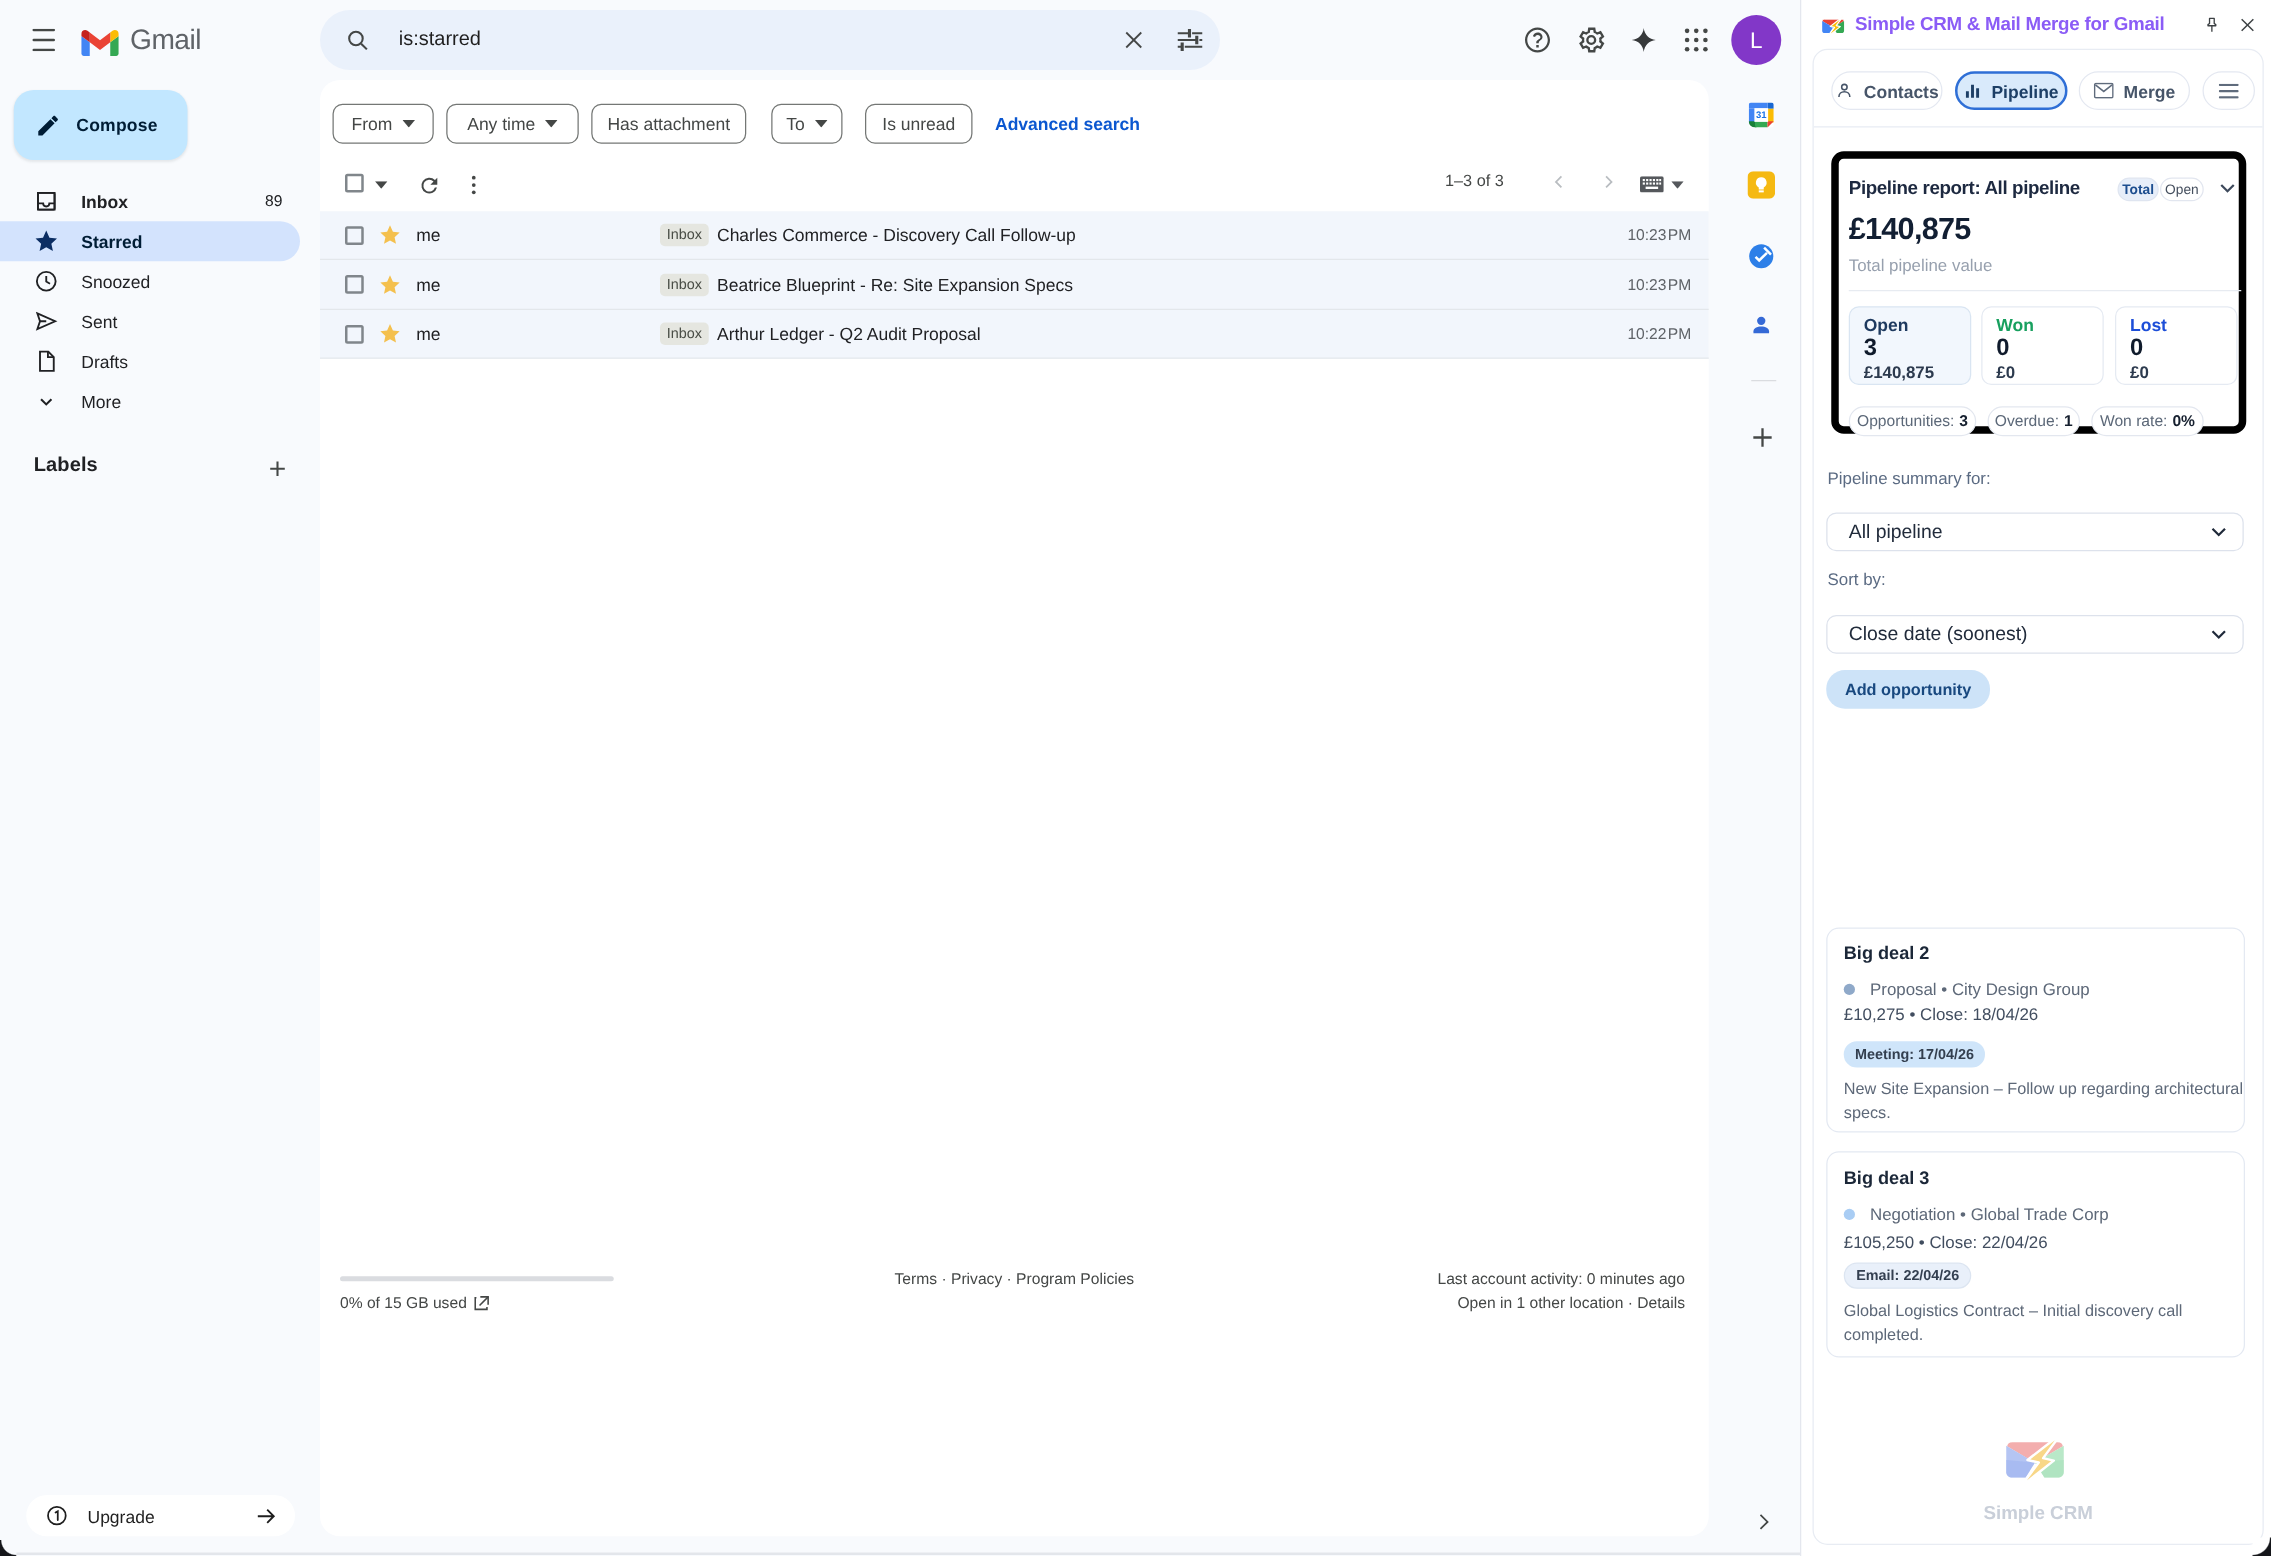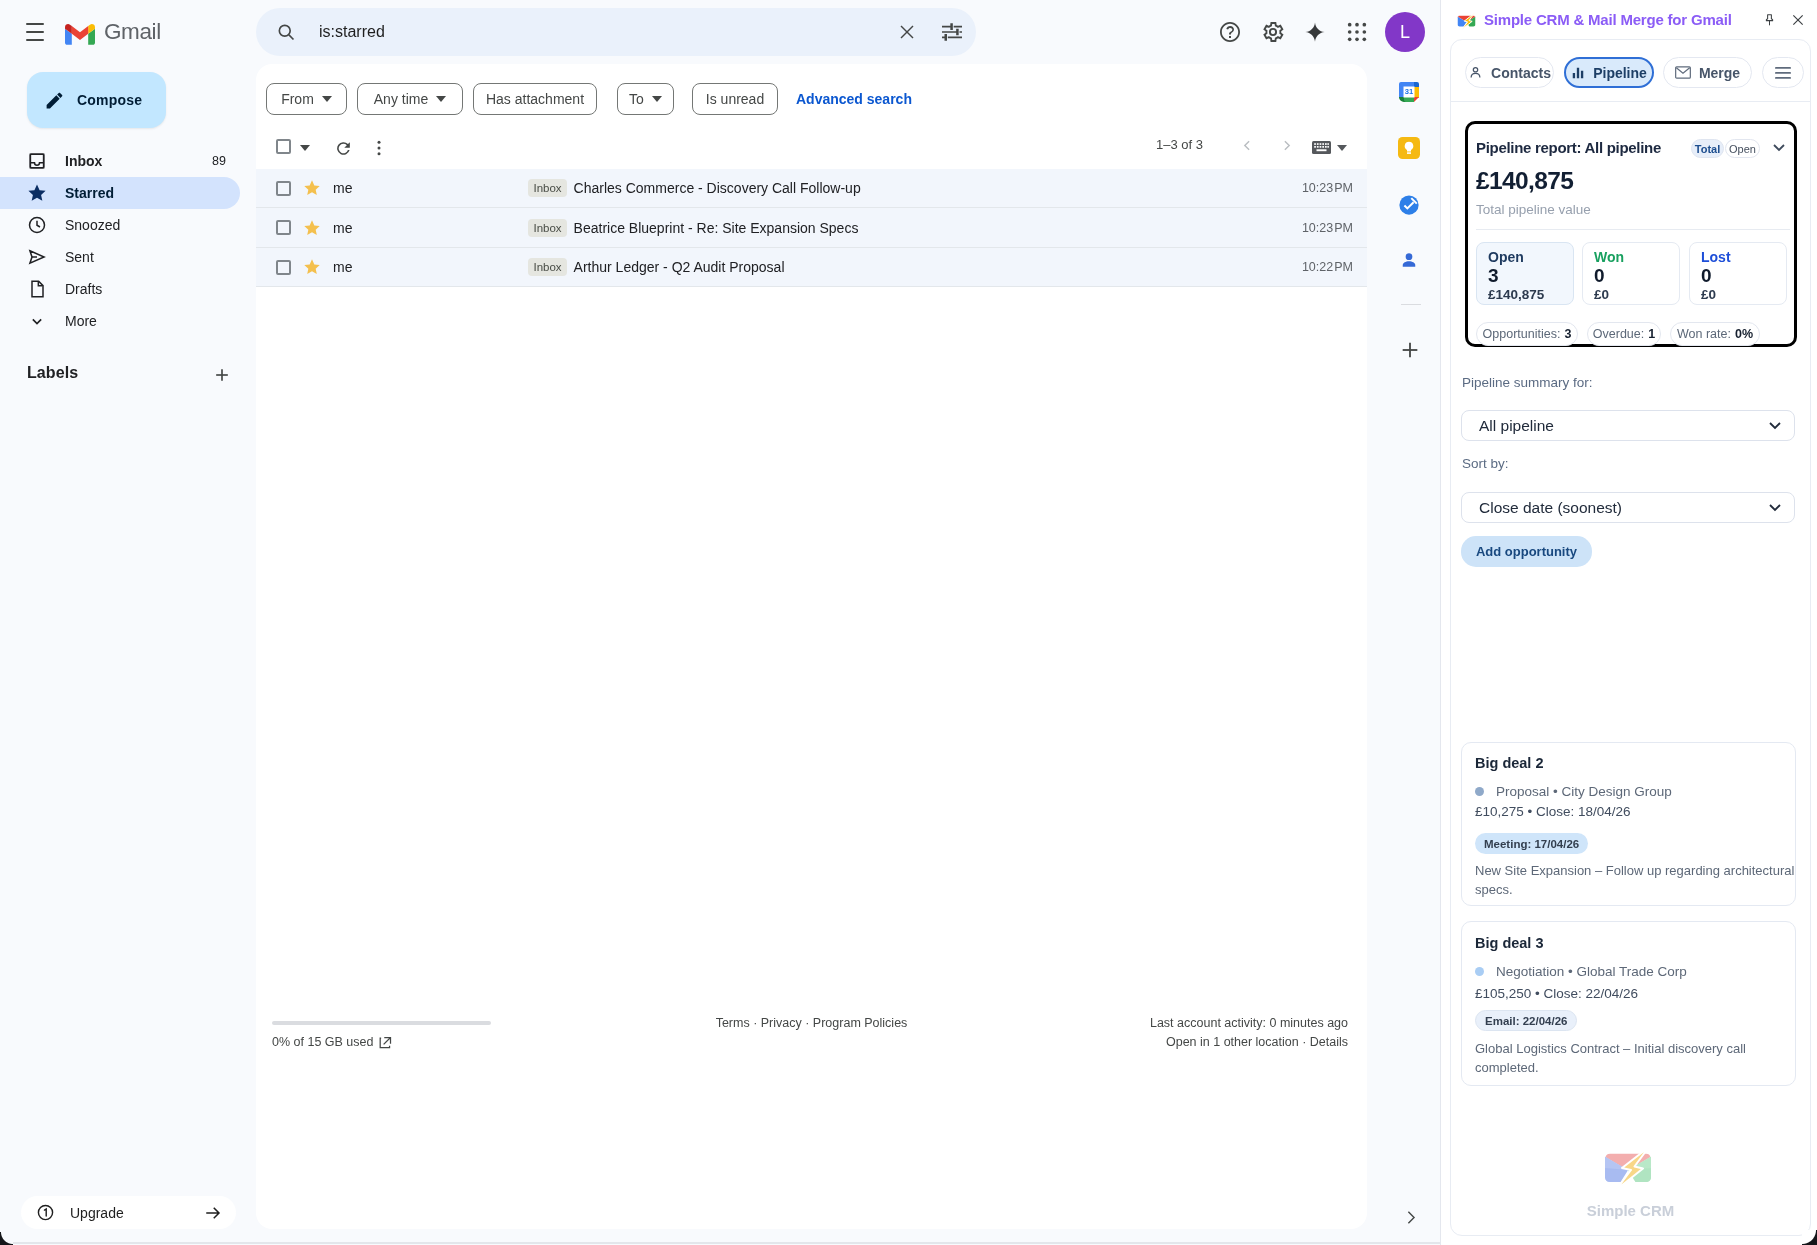--- a/index.html
+++ b/index.html
@@ -5,21 +5,21 @@
 * { margin:0; padding:0; box-sizing:border-box; }
 html,body { width:1817px; height:1245px; }
 body { position:relative; overflow:hidden; font-family:"Liberation Sans",sans-serif; background:#f8fafd; }
 .a { position:absolute; }
 .flex { display:flex; align-items:center; }
 svg { display:block; }
 
 #search { left:256px; top:8px; width:720px; height:48px; background:#eaf1fb; border-radius:24px; display:flex; align-items:center; }
 #search .q { font-size:16px; color:#1f1f1f; margin-left:23px; flex:1; }
 
-#compose { left:11px; top:72px; width:139px; height:56px; border-radius:16px; background:#c2e7ff; display:flex; align-items:center; box-shadow:0 1px 2px rgba(60,64,67,.1);margin-left:16px; }
+#compose { left:11px; top:72px; width:139px; height:56px; border-radius:16px; background:#c2e7ff; display:flex; align-items:center; box-shadow:0 1px 2px rgba(60,64,67,.1); }
 #compose span { font-size:14px; font-weight:bold; color:#001d35; margin-left:12px; letter-spacing:.2px; }
 .navitem { left:0; width:240px; height:32px; display:flex; align-items:center; font-size:14px; color:#202124; }
 .navitem .ic { width:20px; height:20px; margin-left:27px; }
 .navitem .lbl { margin-left:18px; flex:1; }
 .navitem .cnt { margin-right:14px; font-size:12.5px; color:#202124; }
 .navsel { background:#d3e3fd; border-radius:0 16px 16px 0; }
 .navsel .lbl { font-weight:bold; color:#001d35; }
 
 #mailcard { left:256px; top:64px; width:1111px; height:1165px; background:#fff; border-radius:16px; }
 .chip { position:absolute; top:19px; height:32px; border:1px solid #747775; border-radius:8px; display:flex; align-items:center; justify-content:center; font-size:14px; color:#444746; background:#fff; }
@@ -341,21 +341,21 @@
         </svg>Merge</div>
 <div class="tab" style="left:311px;width:42px">
 <svg width="16" height="12" viewBox="0 0 16 12" fill="#5f6b7c">
           <rect y="0" width="16" height="1.8" rx=".9"></rect>
           <rect y="5" width="16" height="1.8" rx=".9"></rect>
           <rect y="10" width="16" height="1.8" rx=".9"></rect>
         </svg>
       </div>
 <div class="a" style="left:0;top:61px;width:359px;height:1px;background:#e8ecf3"></div>
 
-<div class="a" style="left:14px;top:81px;width:332px;height:226px;border:3px solid #000000;border-radius:10px">
+<div class="a" style="left:14px;top:81px;width:332px;height:226px;border:6px solid #000000;border-radius:10px">
 <div class="a" style="left:8px;top:15px;font-size:15px;font-weight:bold;color:#1d2940;letter-spacing:-0.3px">Pipeline report: All pipeline</div>
 <div class="a flex" style="left:223px;top:15px;width:33px;height:19px;border-radius:10px;background:#e7eef9;border:1px solid #dfe5f0;justify-content:center;font-size:11px;font-weight:bold;color:#1d4e8f">Total</div>
 <div class="a flex" style="left:257px;top:15px;width:35px;height:19px;border-radius:10px;background:#fff;border:1px solid #e2e6ef;justify-content:center;font-size:11px;color:#454f5e">Open</div>
 <svg class="a" style="left:305px;top:20px" width="12" height="8" viewBox="0 0 12 8" fill="none" stroke="#3e4a5c" stroke-width="1.8">
           <path d="M1 1l5 5 5-5"></path>
         </svg>
 <div class="a" style="left:8px;top:43px;font-size:24.5px;font-weight:bold;color:#121f33;letter-spacing:-0.6px">£140,875</div>
 <div class="a" style="left:8px;top:78px;font-size:13.5px;color:#97a0ae">Total pipeline value</div>
 <div class="a" style="left:8px;top:105px;width:314px;height:1px;background:#e7ebf1"></div>
 <div class="statbox" style="left:8px;background:#f2f7fd;border-color:#d9e5f2">

